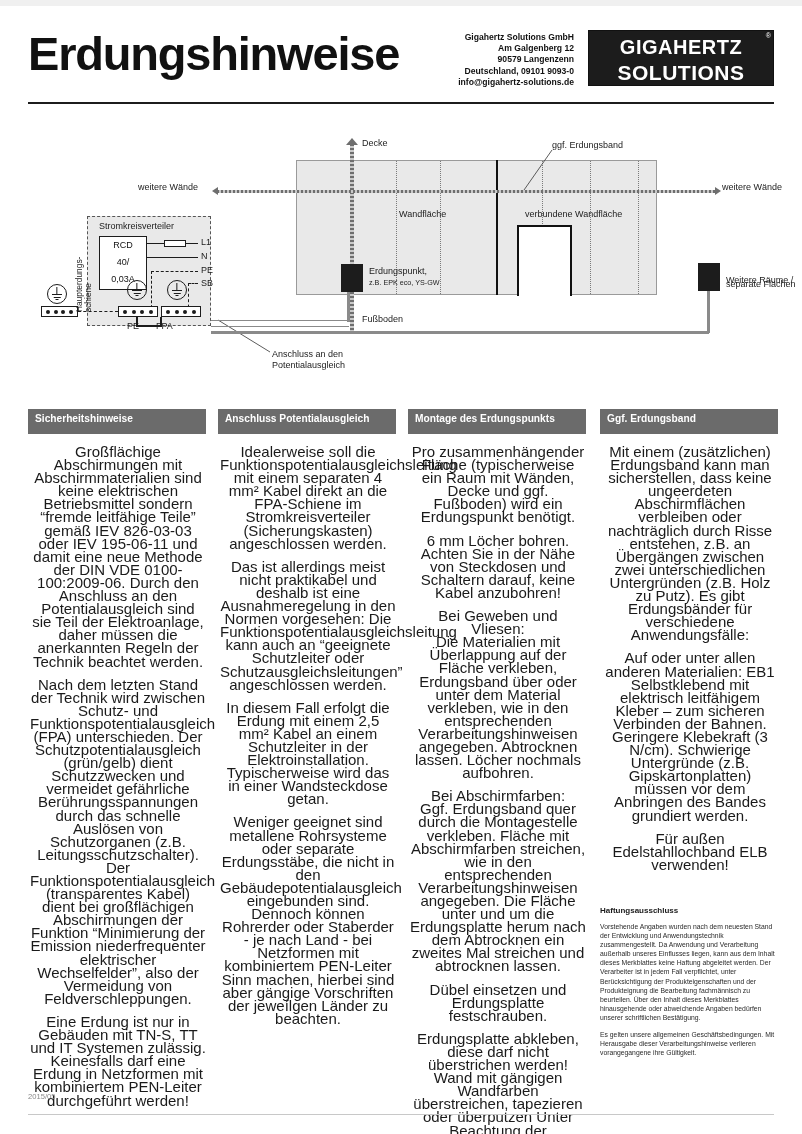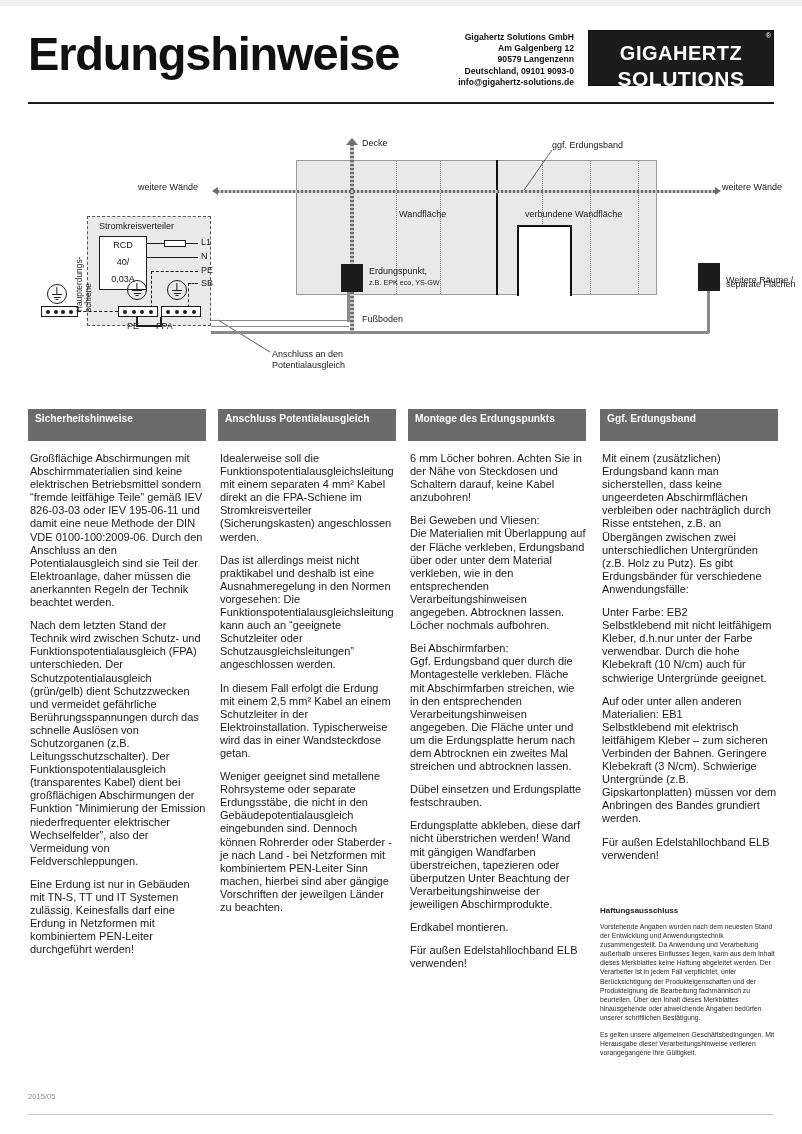--- a/index.html
+++ b/index.html
@@ -23,21 +23,21 @@
   }
   .company-block .addr{font-weight:bold;}
   .logo{
     position:absolute;right:0;top:2px;width:186px;height:56px;
     background:#1c1c1c;border:1px solid #111;box-sizing:border-box;
   }
   .logo-row{
     color:#ffffff;font-weight:bold;text-align:center;
     letter-spacing:0.5px;font-family:"Liberation Sans", sans-serif;
   }
-  .logo-row.r1{font-size:20px;line-height:26px;padding-top:9px;}
+  .logo-row.r1{font-size:20px;line-height:26px;padding-top:3px;}
   .logo-row.r2{font-size:21px;line-height:26px;}
   .logo-reg{
     position:absolute;right:2px;top:1px;color:#fff;font-size:7px;
   }
   .hdr-rule{
     position:absolute;left:28px;top:96px;width:746px;height:2px;background:#1c1c1c;
   }
 
   
   .diagram{position:absolute;left:28px;top:118px;width:746px;height:262px;}
@@ -127,27 +127,27 @@
   .rot-label{
     position:absolute;font-size:8.4px;color:#1c1c1c;line-height:9.5px;
     transform:rotate(-90deg);transform-origin:left top;white-space:nowrap;
   }
 
   
   .cols{position:absolute;left:28px;top:403px;width:746px;}
   .col{position:absolute;top:0;}
   .col-hd{
     background:#6b6b6b;color:#ffffff;font-size:10.2px;font-weight:bold;
-    padding:4px 12px 4px 7px;box-sizing:border-box;height:32px;line-height:11px;
+    padding:4px 12px 4px 7px;box-sizing:border-box;height:25px;line-height:11px;
     white-space:nowrap;overflow:hidden;
   }
   .col-body{padding:11px 0 0 2px;}
   .col-body p{
-    margin:0 0 10px 0;font-size:11px;line-height:13.1px;color:#1a1a1a;
-    text-align:left;hyphens:none;
+    margin:0 0 10px 0;font-size:15px;line-height:13.1px;color:#1a1a1a;
+    text-align:center;hyphens:none;
   }
   .col-body p.tight{margin-bottom:0;}
 
   
   .disc{position:absolute;left:600px;top:900px;width:175px;}
   .disc-title{font-size:8px;font-weight:bold;color:#1a1a1a;margin-bottom:7px;}
   .disc p{margin:0 0 8px 0;font-size:6.8px;line-height:9.1px;color:#2a2a2a;}
 
   .date-stamp{
     position:absolute;left:28px;top:1086px;font-size:7.6px;color:#8a8a8a;
@@ -315,38 +315,37 @@
         <p>Idealerweise soll die Funktionspotentialausgleichsleitung mit einem separaten 4 mm² Kabel direkt an die FPA-Schiene im Stromkreisverteiler (Sicherungskasten) angeschlossen werden.</p>
         <p>Das ist allerdings meist nicht praktikabel und deshalb ist eine Ausnahmeregelung in den Normen vorgesehen: Die Funktionspotentialausgleichsleitung kann auch an “geeignete Schutzleiter oder Schutzausgleichsleitungen” angeschlossen werden.</p>
         <p>In diesem Fall erfolgt die Erdung mit einem 2,5 mm² Kabel an einem Schutzleiter in der Elektroinstallation. Typischerweise wird das in einer Wandsteckdose getan.</p>
         <p>Weniger geeignet sind metallene Rohrsysteme oder separate Erdungsstäbe, die nicht in den Gebäudepotentialausgleich eingebunden sind. Dennoch können Rohrerder oder Staberder - je nach Land - bei Netzformen mit kombiniertem PEN-Leiter Sinn machen, hierbei sind aber gängige Vorschriften der jeweílgen Länder zu beachten.</p>
       </div>
     </div>
 
     <div class="col" style="left:380px;width:178px;">
       <div class="col-hd">Montage des Erdungspunkts</div>
       <div class="col-body">
+        <p>Pro zusammenhängender Fläche (typischerweise ein Raum mit Wänden, Decke und ggf. Fußboden) wird ein Erdungspunkt benötigt.</p>
         <p>6 mm Löcher bohren. Achten Sie in der Nähe von Steckdosen und Schaltern darauf, keine Kabel anzubohren!</p>
         <p style="white-space:pre-line">Bei Geweben und Vliesen:
 Die Materialien mit Überlappung auf der Fläche verkleben, Erdungsband über oder unter dem Material verkleben, wie in den entsprechenden Verarbeitungshinweisen angegeben. Abtrocknen lassen. Löcher nochmals aufbohren.</p>
         <p style="white-space:pre-line">Bei Abschirmfarben:
 Ggf. Erdungsband quer durch die Montagestelle verkleben. Fläche mit Abschirmfarben streichen, wie in den entsprechenden Verarbeitungshinweisen angegeben. Die Fläche unter und um die Erdungsplatte herum nach dem Abtrocknen ein zweites Mal streichen und abtrocknen lassen.</p>
         <p>Dübel einsetzen und Erdungsplatte festschrauben.</p>
         <p>Erdungsplatte abkleben,  diese darf nicht überstrichen werden! Wand mit gängigen Wandfarben überstreichen, tapezieren oder überputzen Unter Beachtung der Verarbeitungshinweise der jeweiligen Abschirmprodukte.</p>
         <p class="tight">Erdkabel montieren.</p>
         <p style="margin-top:10px">Für außen Edelstahllochband ELB verwenden!</p>
       </div>
     </div>
 
     <div class="col" style="left:572px;width:178px;">
       <div class="col-hd">Ggf. Erdungsband</div>
       <div class="col-body">
         <p>Mit einem (zusätzlichen) Erdungsband kann man sicherstellen, dass keine ungeerdeten Abschirmflächen verbleiben oder nachträglich durch Risse entstehen, z.B. an Übergängen zwischen zwei unterschiedlichen Untergründen (z.B. Holz zu Putz). Es gibt Erdungsbänder für verschiedene Anwendungsfälle:</p>
-        <p style="white-space:pre-line">Unter Farbe: EB2
-Selbstklebend mit nicht leitfähigem Kleber, d.h.nur unter der Farbe verwendbar. Durch die hohe Klebekraft (10 N/cm) auch für schwierige Untergründe geeignet.</p>
         <p style="white-space:pre-line">Auf oder unter allen anderen Materialien: EB1
 Selbstklebend mit elektrisch leitfähigem Kleber – zum sicheren Verbinden der Bahnen. Geringere Klebekraft (3 N/cm). Schwierige Untergründe (z.B. Gipskartonplatten) müssen vor dem Anbringen des Bandes grundiert werden.</p>
         <p>Für außen Edelstahllochband ELB verwenden!</p>
       </div>
     </div>
   </div>
 
   <div class="disc">
     <div class="disc-title">Haftungsausschluss</div>
     <p>Vorstehende Angaben wurden nach dem neuesten Stand der Entwicklung und Anwendungstechnik zusammengestellt. Da Anwendung und Verarbeitung außerhalb unseres Einflusses liegen, kann aus dem Inhalt dieses Merkblattes keine Haftung abgeleitet werden. Der Verarbeiter ist in jedem Fall verpflichtet, unter Berücksichtigung der Produkteigenschaften und der Produkteignung die Bearbeitung fachmännisch zu beurteilen. Über den Inhalt dieses Merkblattes hinausgehende oder abweichende Angaben bedürfen unserer schriftlichen Bestätigung.</p>

